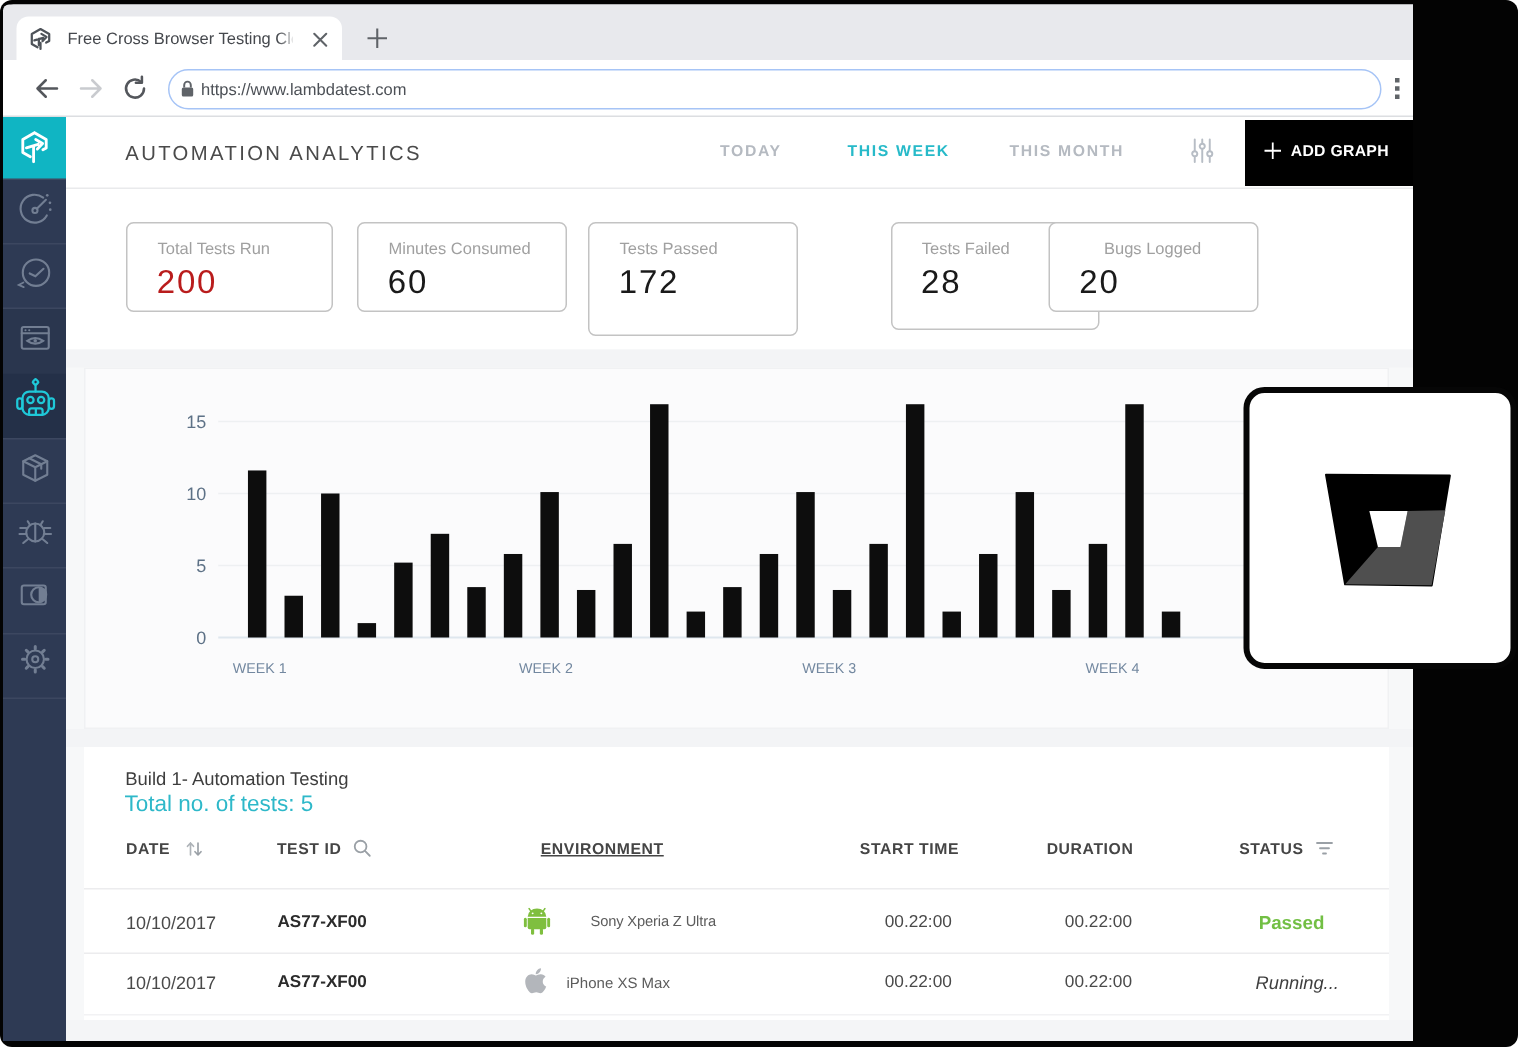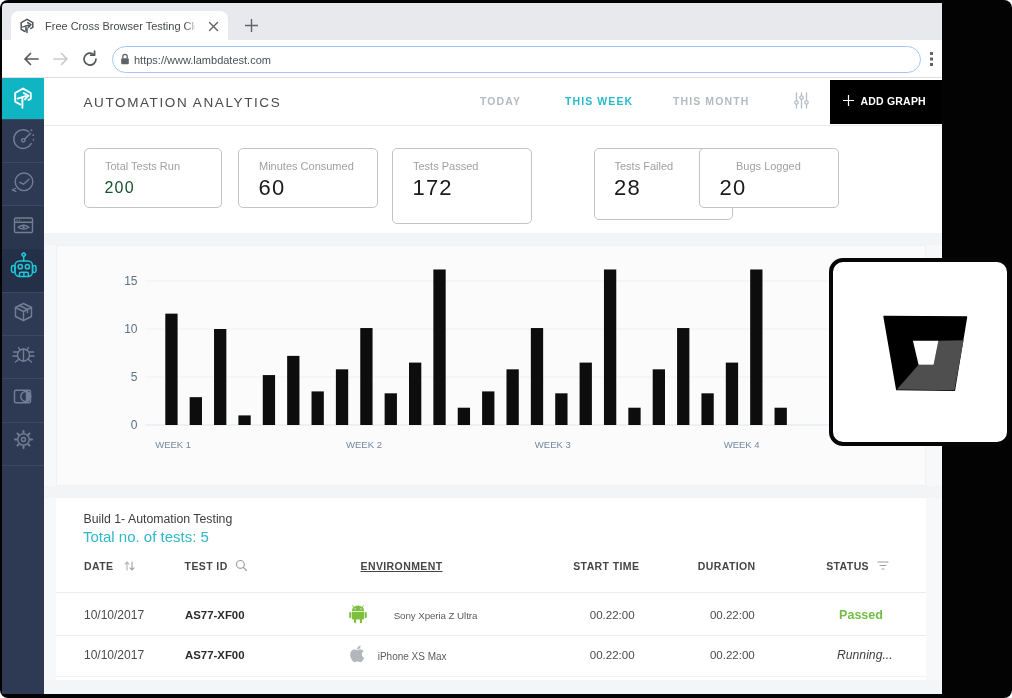--- a/index.html
+++ b/index.html
@@ -155,21 +155,21 @@
 
   <div class="abs" style="left:829.6px;top:79.5px;width:112.9px;height:44.5px;background:#000;"></div>
   <svg class="abs" style="left:842px;top:94px;" width="13" height="13" viewBox="0 0 13 13">
       <path d="M6.5 1 V12 M1 6.5 H12" stroke="#fff" stroke-width="1.2"></path>
     </svg>
   <div class="abs cy" style="left:860.5px;top:100.5px;font-size:10.5px;font-weight:bold;letter-spacing:0.2px;color:#fff;">ADD GRAPH</div>
 
   <div class="abs" style="left:43.5px;top:125.5px;width:898px;height:107px;background:#fff;"></div>
   <div class="abs" style="left:84px;top:147.5px;width:138px;height:60px;background:#fff;border:1px solid #c3c3c3;border-radius:5px;">
     <div style="margin:12px 0 0 20px;font-size:11px;line-height:11px;color:#a0a0a0;">Total Tests Run</div>
-    <div style="margin:5px 0 0 19.5px;font-size:16px;line-height:22px;letter-spacing:1.2px;color:#14532d;">200</div>
+    <div style="margin:5px 0 0 19.5px;font-size:22px;line-height:22px;letter-spacing:1.2px;color:#b91c1c;">200</div>
   </div>
   <div class="abs" style="left:238px;top:147.5px;width:139.5px;height:60px;background:#fff;border:1px solid #c3c3c3;border-radius:5px;">
     <div style="margin:12px 0 0 20px;font-size:11px;line-height:11px;color:#a0a0a0;">Minutes Consumed</div>
     <div style="margin:5px 0 0 19.5px;font-size:22px;line-height:22px;letter-spacing:1.2px;color:#1a1a1a;">60</div>
   </div>
   <div class="abs" style="left:392px;top:147.5px;width:139.5px;height:76px;background:#fff;border:1px solid #c3c3c3;border-radius:5px;">
     <div style="margin:12px 0 0 20px;font-size:11px;line-height:11px;color:#a0a0a0;">Tests Passed</div>
     <div style="margin:5px 0 0 19.5px;font-size:22px;line-height:22px;letter-spacing:1.2px;color:#1a1a1a;">172</div>
   </div>
   <div class="abs" style="left:545.5px;top:147.5px;width:139.5px;height:72px;background:#fff;border:1px solid #c3c3c3;border-radius:5px;margin-left:48px;">

